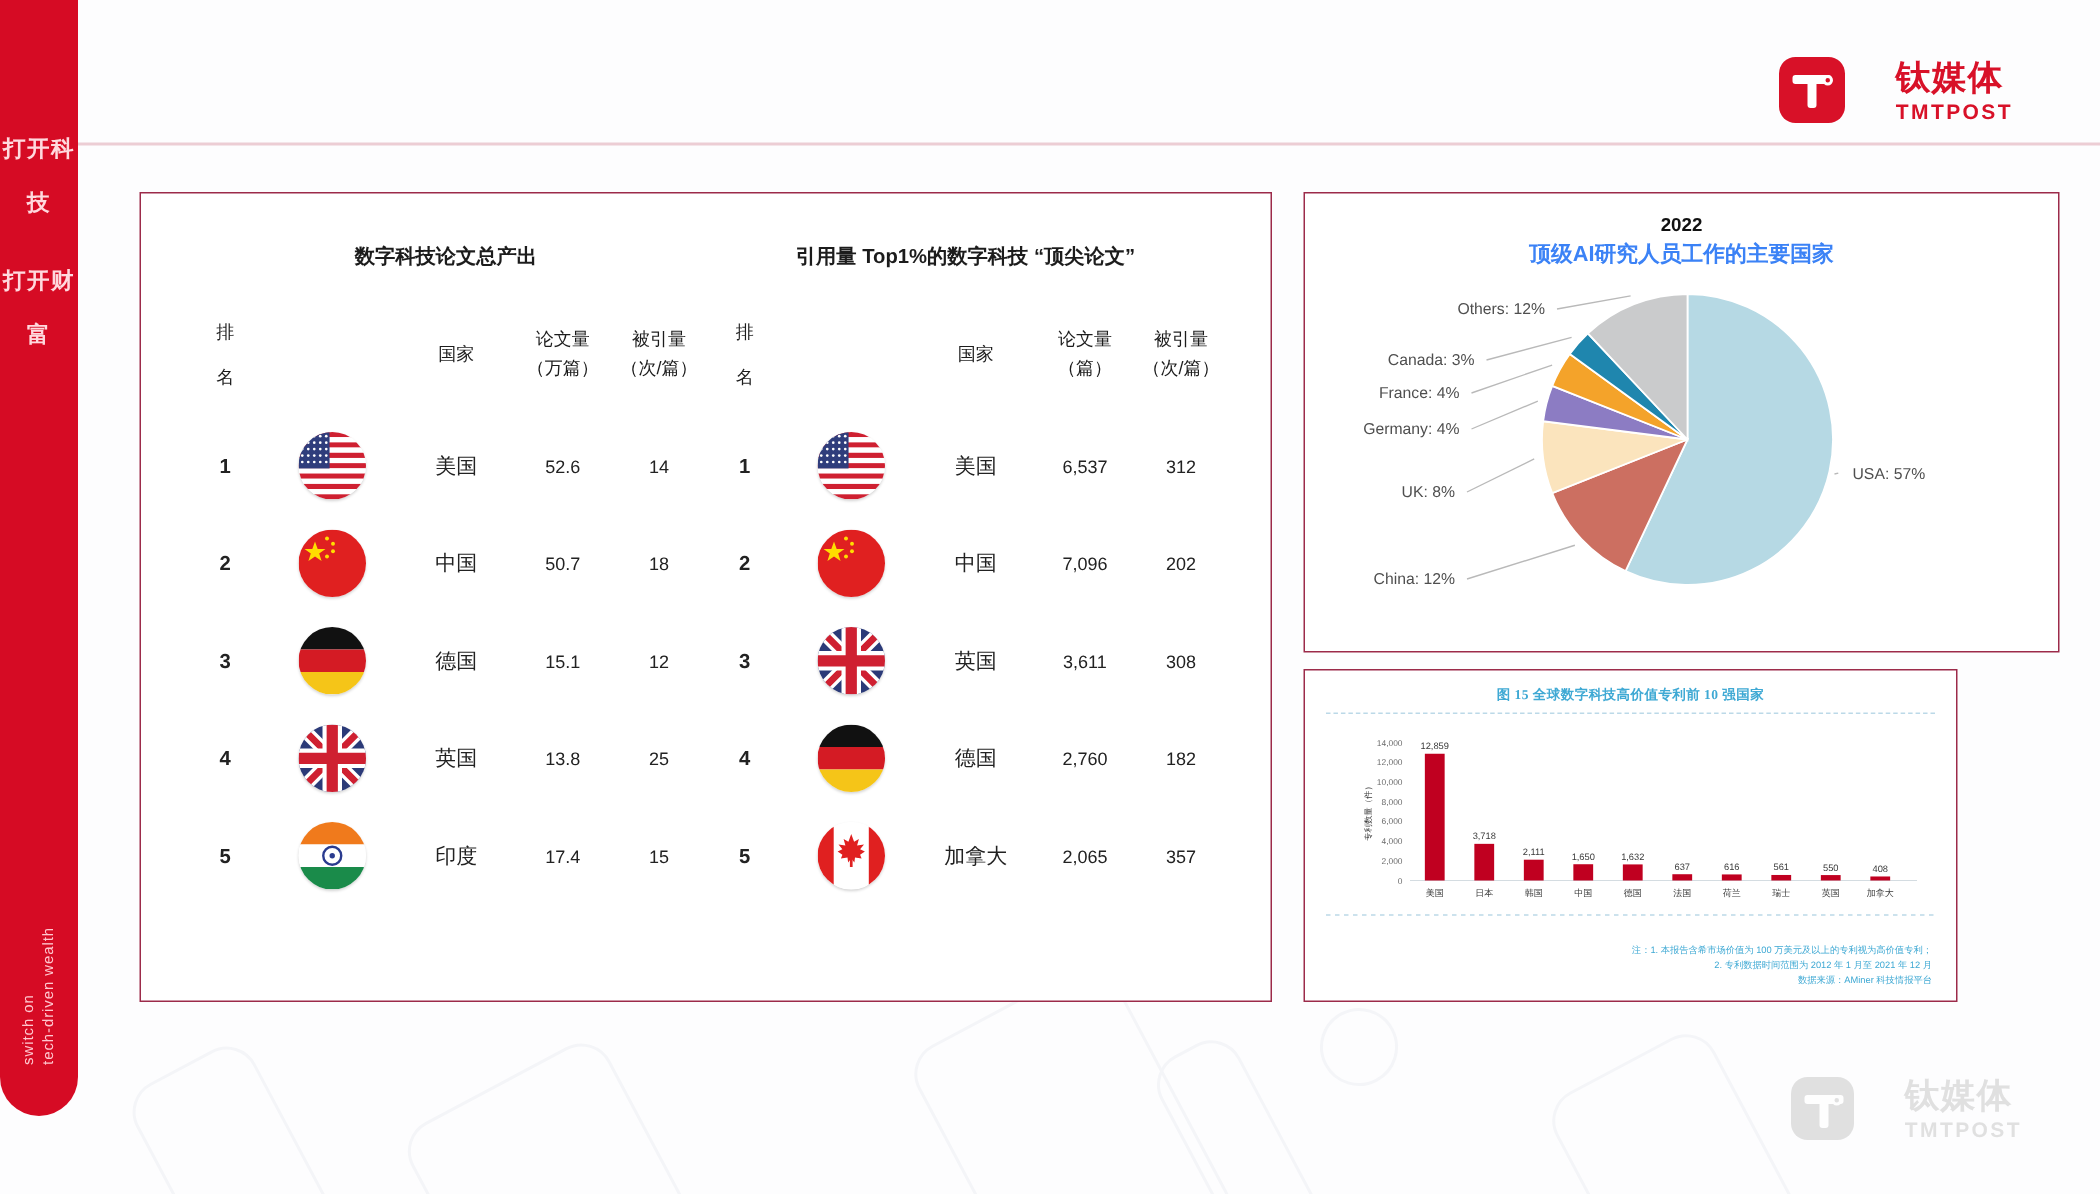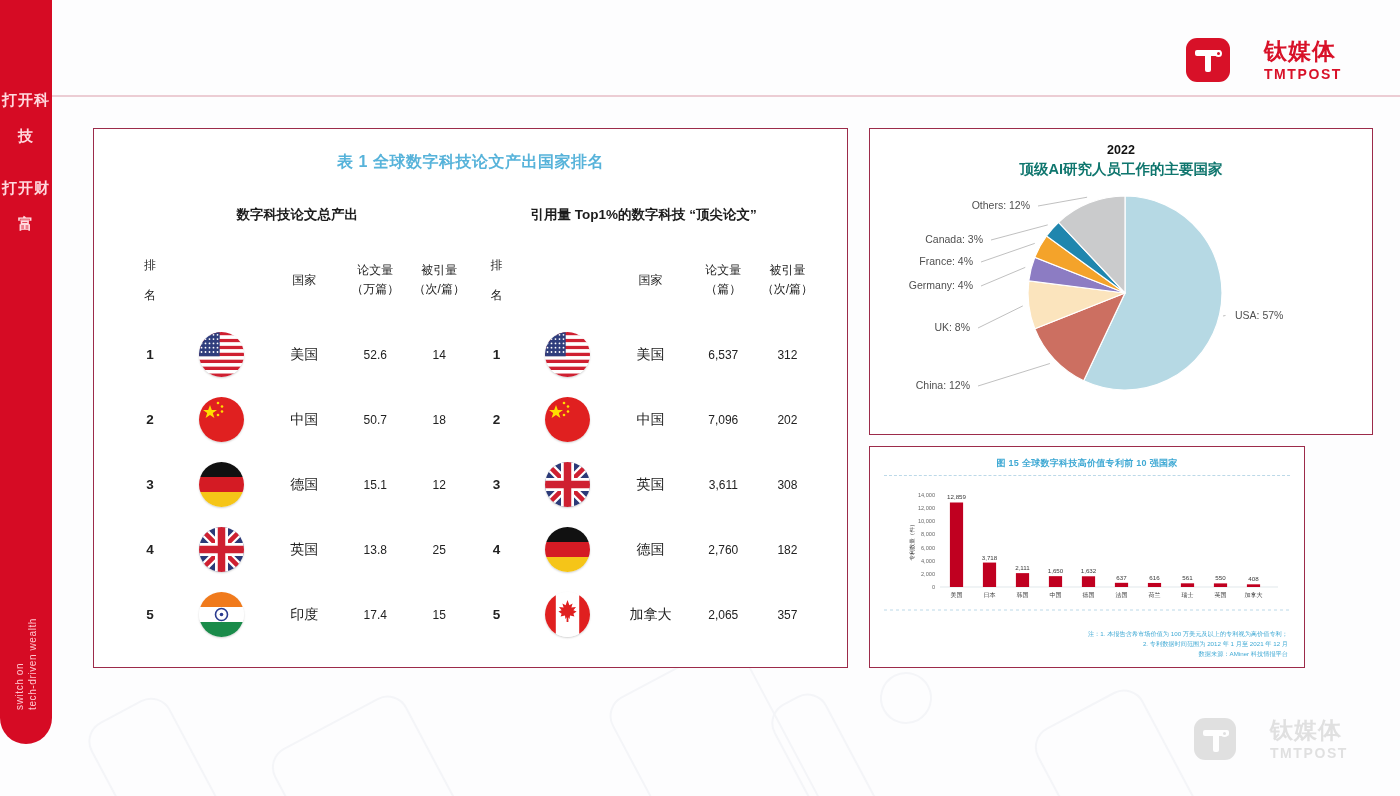--- a/index.html
+++ b/index.html
@@ -157,27 +157,27 @@
   .flagwrap { display: flex; justify-content: center; align-items: center; }
 
   .flag {
     width: 45px; height: 45px; border-radius: 50%;
     overflow: hidden; position: relative; display: block;
     box-shadow: 0 1px 2px rgba(0,0,0,.18);
   }
 
   
   .pie-title-yr { text-align: center; font-size: 12.5px; font-weight: 700; color: #111; margin-top: 14px; }
-  .pie-title-cn { text-align: center; font-size: 14.5px; font-weight: 700; color: #0f766e; margin-top: 3px; }
+  .pie-title-cn { text-align: center; font-size: 14.5px; font-weight: 700; color: #3b82f6; margin-top: 3px; }
   #pie-svg { position: absolute; left: 0; top: 42px; }
   .pie-lbl { font-size: 10.5px; fill: #4f4f4f; font-family: "Liberation Sans", sans-serif; }
   .pie-lead { stroke: #b9b9b9; stroke-width: .9; fill: none; }
 
   
-  .bar-title { text-align: center; font-size: 9px; font-weight: 700; color: #3fa9d4; letter-spacing: .3px; margin-top: 10px; }
+  .bar-title { text-align: center; font-size: 9px; font-weight: 700; color: #3fa9d4; letter-spacing: .3px; margin-top: 10px; font-family: Liberation Serif, serif; }
   .dashrule { border-top: 1px dashed #bcd9e8; margin: 5px 14px 0 14px; height: 0; }
   #bar-svg { position: absolute; left: 0; top: 30px; }
   .bar-vlbl { font-size: 6.2px; fill: #3a3a3a; font-family: "Liberation Sans", sans-serif; text-anchor: middle; }
   .bar-ytick { font-size: 5.6px; fill: #6a6a6a; font-family: "Liberation Sans", sans-serif; text-anchor: end; }
   .bar-xlbl { font-size: 6px; fill: #3a3a3a; font-family: "Liberation Sans", sans-serif; text-anchor: middle; }
   .bar-axtitle { font-size: 5.6px; fill: #3a3a3a; font-family: "Liberation Sans", sans-serif; text-anchor: middle; }
   .bar-notes {
     position: absolute; right: 16px; bottom: 8px;
     text-align: right; font-size: 6.2px; color: #3fa9d4; line-height: 10px;
   }
@@ -212,21 +212,20 @@
         <span class="stem"></span>
         <span class="dot"></span>
     </span>
     <span class="brand-text">
       <div class="brand-cn">钛媒体</div>
       <div class="brand-en">TMTPOST</div>
     </span>
   </div>
 
   <div class="panel" id="panel-table">
-    <div class="table-title">表 1  全球数字科技论文产出国家排名</div>
 
     <table class="rank">
       <colgroup>
         <col style="width:7.5%">
           <col style="width:13%">
           <col style="width:11%">
           <col style="width:9.5%">
           <col style="width:9%">
         <col style="width:7.5%">
           <col style="width:13%">

